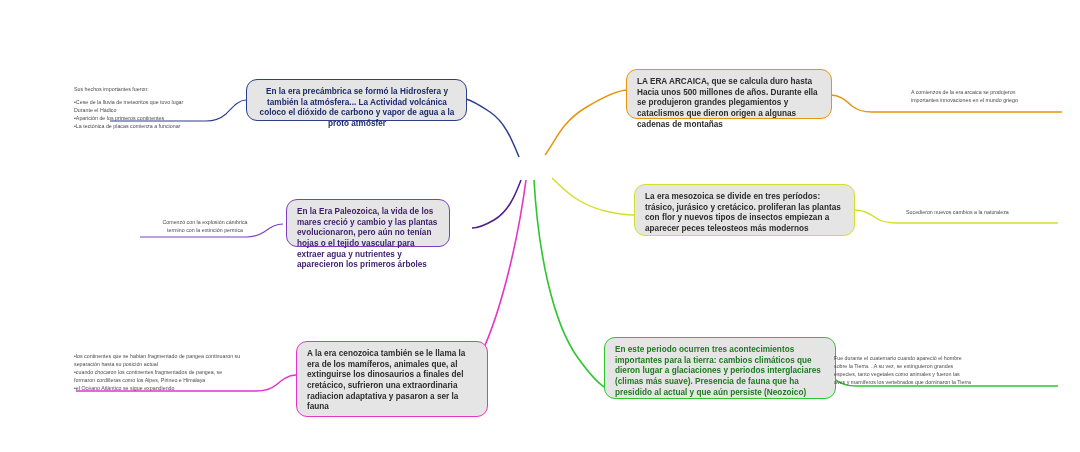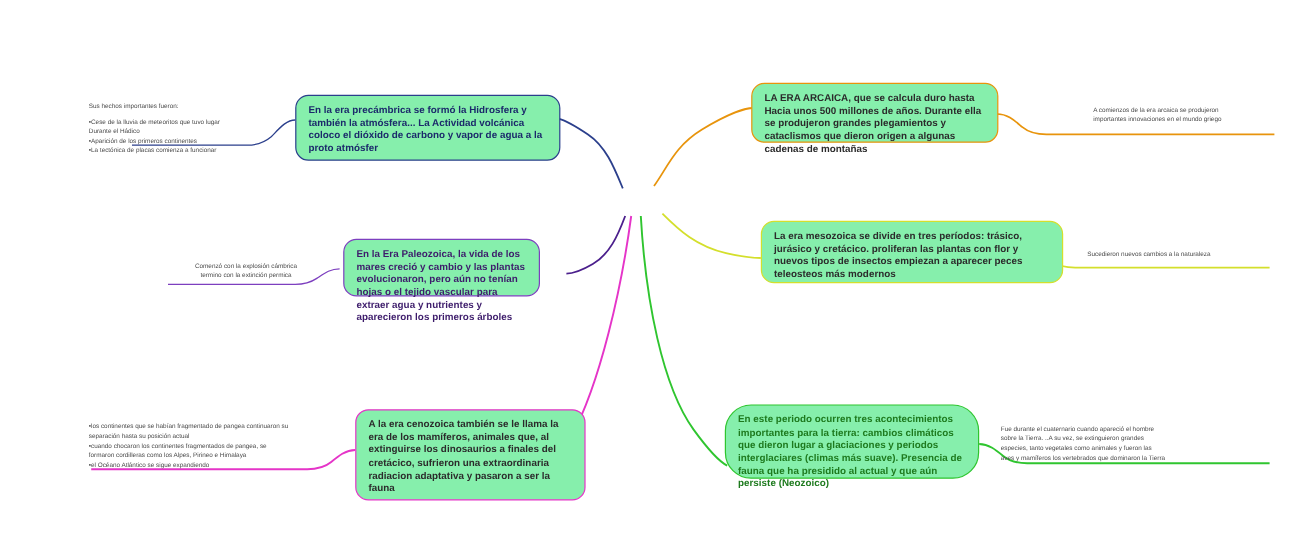--- a/index.html
+++ b/index.html
@@ -21,21 +21,21 @@
     position: absolute;
     left: 0;
     top: 0;
     width: 1080px;
     height: 452px;
     pointer-events: none;
   }
   .node {
     position: absolute;
     box-sizing: border-box;
-    background: #86efac;
+    background: #e5e5e5;
     border-style: solid;
     border-width: 1.3px;
     border-radius: 11px;
     font-weight: bold;
     line-height: 1.3;
     z-index: 5;
   }
   .node-central {
     border-radius: 16px;
     border-width: 1.3px;
@@ -88,41 +88,41 @@
     <path d="M 283 224 C 275 224 270 228 264 232 C 258 236 252 237 246 237 L 140 237" fill="none" stroke="#7d3fbf" stroke-width="1.1"></path>
 
     <path d="M 855 210 C 864 210 870 214 876 218 C 882 222 888 223 896 223 L 1058 223" fill="none" stroke="#d4df2c" stroke-width="1.5"></path>
 
     <path d="M 296 375 C 288 375 282 380 276 385 C 270 390 264 391 256 391 L 76 391" fill="none" stroke="#e534c8" stroke-width="1.6"></path>
 
     <path d="M 816 370 C 824 370 830 375 836 380 C 842 385 848 386 856 386 L 1058 386" fill="none" stroke="#2fc52f" stroke-width="1.6"></path>
   </svg>
 
 
-  <div class="node node-branch" style="left:246px; top:79px; width:221px; height:55px; border-color:#2b3f8c; color:#1b2a6b;">
+  <div class="node node-branch" style="left:246px; top:79px; width:221px; height:42px; border-color:#2b3f8c; color:#1b2a6b;text-align:center;">
     <span>En la era precámbrica se formó la Hidrosfera y también la atmósfera... La Actividad volcánica coloco el dióxido de carbono y vapor de agua a la proto atmósfer</span>
   </div>
 
   <div class="node node-branch" style="left:626px; top:69px; width:206px; height:50px; border-color:#e8940c; color:#2b2b2b;">
     <span>LA ERA ARCAICA, que se calcula duro hasta Hacia unos 500 millones de años. Durante ella se produjeron grandes plegamientos y cataclismos que dieron origen a algunas cadenas de montañas</span>
   </div>
 
   <div class="node node-branch" style="left:286px; top:199px; width:164px; height:48px; border-color:#7d3fbf; color:#3d1c6b;">
     <span>En la Era Paleozoica, la vida de los mares creció y cambio y las plantas evolucionaron, pero aún no tenían hojas o el tejido vascular para extraer agua y nutrientes y aparecieron los primeros árboles</span>
   </div>
 
-  <div class="node node-branch" style="left:634px; top:184px; width:252px; height:52px; border-color:#d4df2c; color:#2b2b2b;">
+  <div class="node node-branch" style="left:634px; top:184px; width:221px; height:52px; border-color:#d4df2c; color:#2b2b2b;">
     <span>La era mesozoica se divide en tres períodos: trásico, jurásico y cretácico. proliferan las plantas con flor y nuevos tipos de insectos empiezan a aparecer peces teleosteos más modernos</span>
   </div>
 
   <div class="node node-branch" style="left:296px; top:341px; width:192px; height:76px; border-color:#e534c8; color:#2b2b2b;">
     <span>A la era cenozoica también se le llama la era de los mamíferos, animales que, al extinguirse los dinosaurios a finales del cretácico, sufrieron una extraordinaria radiacion adaptativa y pasaron a ser la fauna</span>
   </div>
 
-  <div class="node node-branch" style="left:604px; top:337px; width:212px; height:62px; border-color:#2fc52f; color:#1e7a1e;border-radius:22px;">
+  <div class="node node-branch" style="left:604px; top:337px; width:232px; height:62px; border-color:#2fc52f; color:#1e7a1e;">
     <span>En este periodo ocurren tres acontecimientos importantes para la tierra: cambios climáticos que dieron lugar a glaciaciones y periodos interglaciares (climas más suave). Presencia de fauna que ha presidido al actual y que aún persiste (Neozoico)</span>
   </div>
 
   <div class="leaf" style="left:74px; top:85px; width:150px;">
     <div>Sus hechos importantes fueron:</div>
     <div style="height:5px;"></div>
     <div>•Cese de la lluvia de meteoritos que tuvo lugar</div>
     <div>Durante el Hádico</div>
     <div>•Aparición de los primeros continentes</div>
     <div>•La tectónica de placas comienza a funcionar</div>

